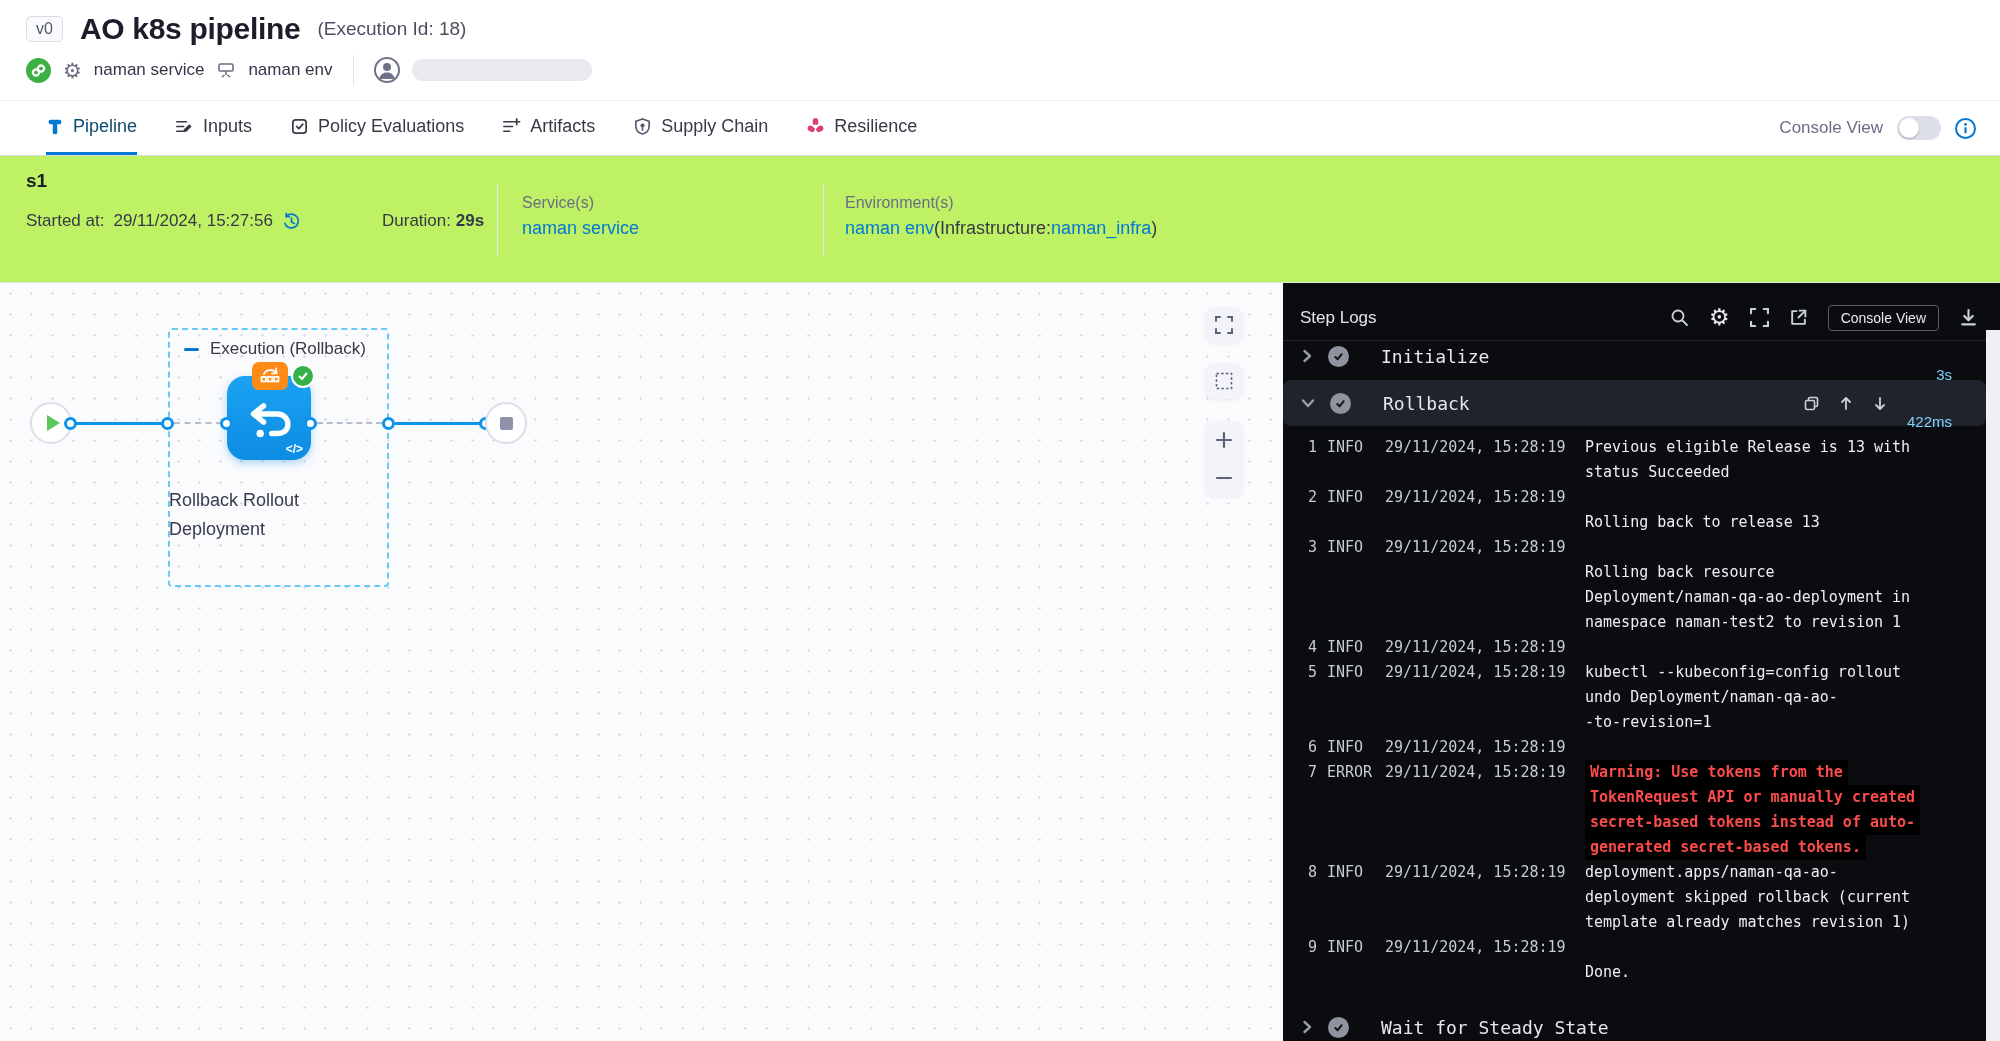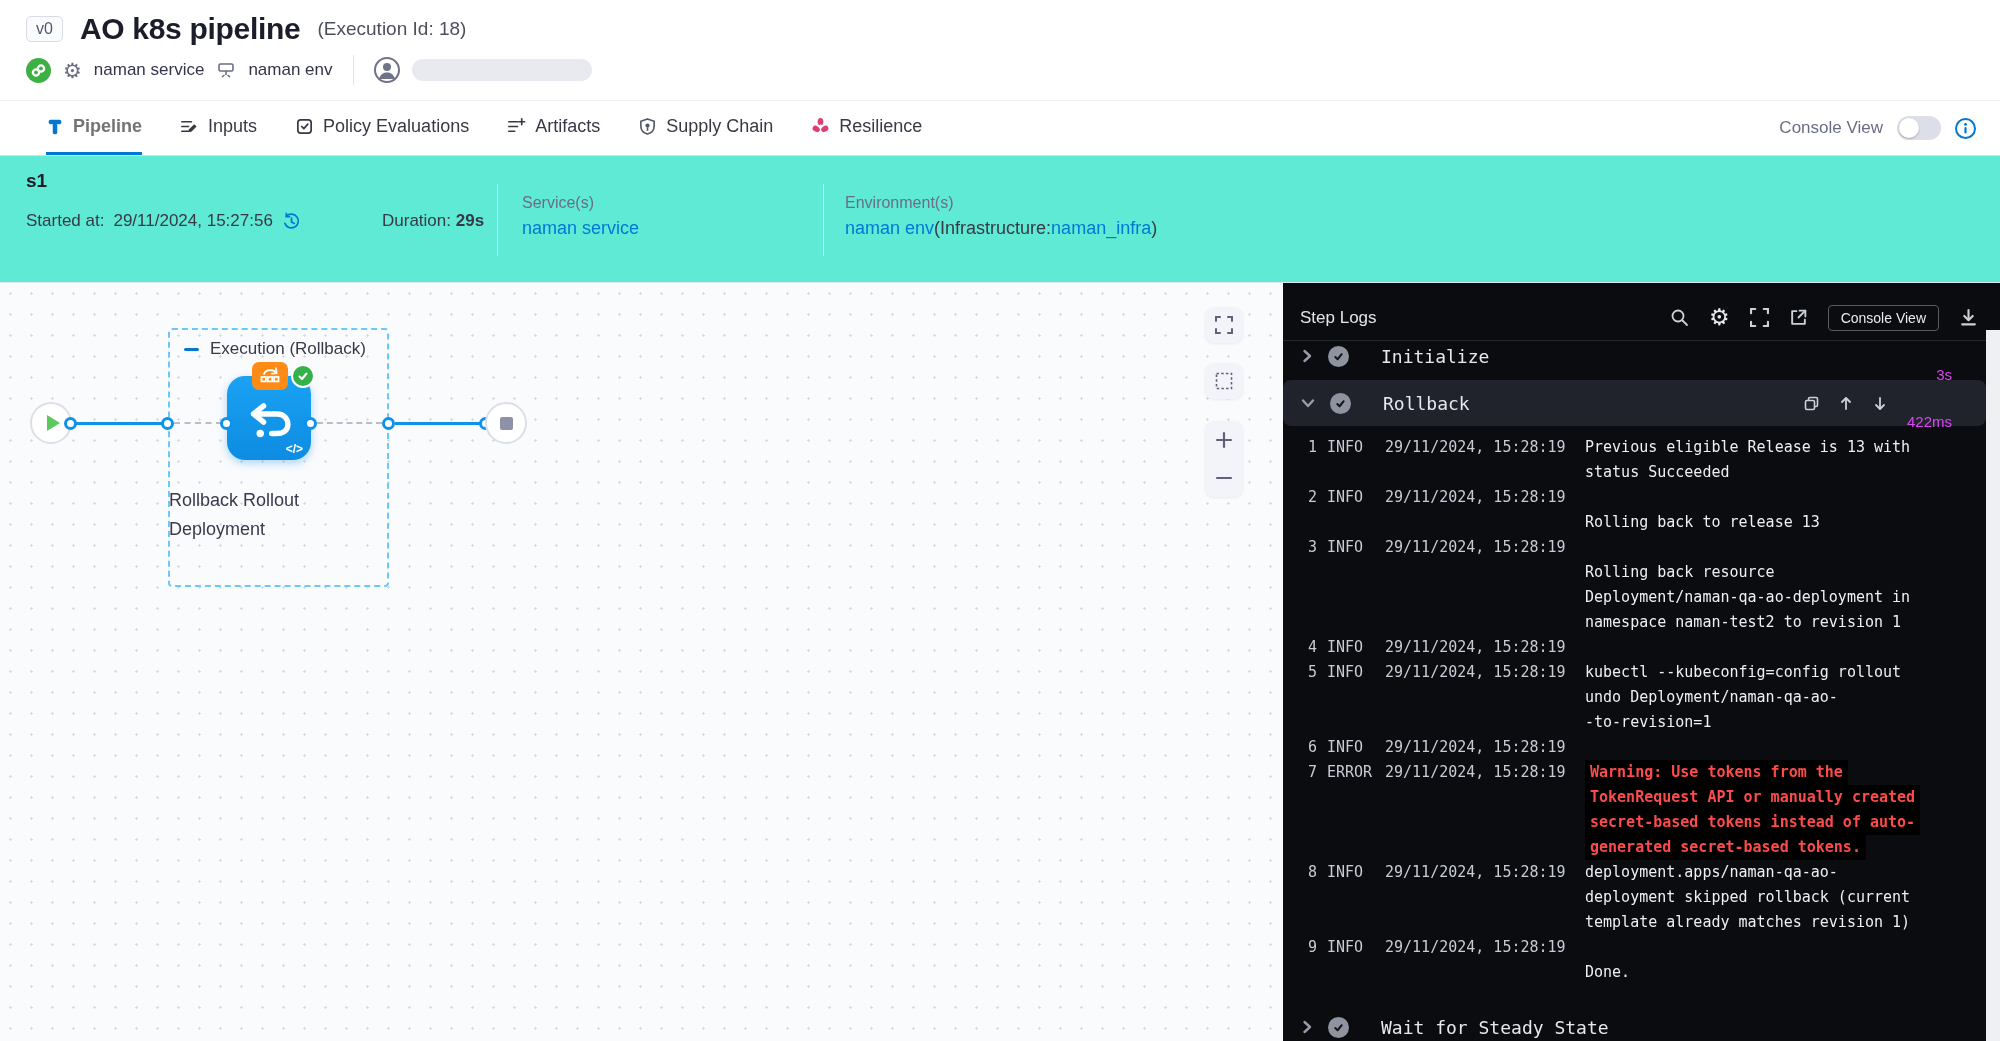--- a/index.html
+++ b/index.html
@@ -21,31 +21,31 @@
   .h-label{font-size:17px;color:#34354a;}
   .vdiv{width:1px;height:30px;background:#e2e3ec;margin:0 8px;}
   .pill-redacted{width:180px;height:22px;border-radius:11px;background:#e9eaf0;}
 
   
   .tabbar{position:absolute;top:101px;left:0;width:2000px;height:55px;background:#fff;
           border-bottom:1px solid #d9dbe5;display:flex;align-items:stretch;
           padding-left:46px;box-sizing:border-box;}
   .tab{display:flex;align-items:center;gap:9px;margin-right:38px;font-size:18px;color:#383946;
        border-bottom:3px solid transparent;box-sizing:border-box;cursor:pointer;white-space:nowrap;}
-  .tab.active{color:#737373;font-weight:bold;border-bottom-color:#0278d5;}
+  .tab.active{color:#0c4a6e;font-weight:normal;border-bottom-color:#0278d5;}
   .tab-right{margin-left:auto;display:flex;align-items:center;gap:14px;padding-right:24px;}
   .cv-label{font-size:17px;color:#6b6d85;}
   .toggle{width:44px;height:24px;border-radius:12px;background:#dcdee8;position:relative;flex:none;}
   .toggle .knob{position:absolute;left:2px;top:2px;width:20px;height:20px;border-radius:50%;
                 background:#fff;box-shadow:0 1px 2px rgba(0,0,0,.25);}
   .info-icon{width:21px;height:21px;border:2px solid #0278d5;border-radius:50%;box-sizing:border-box;
              display:flex;align-items:center;justify-content:center;}
 
   
-  .stagebar{position:absolute;top:156px;left:0;width:2000px;height:127px;background:#5eead4;
+  .stagebar{position:absolute;top:156px;left:0;width:2000px;height:127px;background:#bef264;
             border-bottom:1px solid #e4e6ee;box-sizing:border-box;}
   .sb-name{position:absolute;left:26px;top:14px;font-size:19px;font-weight:bold;color:#1c1d2b;}
   .sb-started{position:absolute;left:26px;top:55px;font-size:17px;color:#383946;
               display:flex;align-items:center;gap:9px;}
   .sb-duration{position:absolute;left:382px;top:55px;font-size:17px;color:#383946;}
   .sb-duration b{font-weight:bold;text-align:center;}
   .sb-vdiv{position:absolute;top:28px;width:1px;height:72px;background:#e4e6ee;}
   .sb-col-label{position:absolute;font-size:16px;color:#6b6d85;}
   .sb-link{position:absolute;font-size:18px;color:#0278d5;cursor:pointer;}
   .env-mixed{position:absolute;font-size:18px;color:#383946;}
@@ -97,21 +97,21 @@
   .ph-gear{font-size:23px;color:#e6e8ec;line-height:1;}
   .cv-btn{border:1px solid #585b64;border-radius:4px;padding:4px 12px;font-size:14px;color:#e8eaee;cursor:pointer;}
   .section-row{position:absolute;left:0;right:14px;display:flex;align-items:center;cursor:pointer;}
   .sec-init{top:54px;height:38px;}
   .sec-roll{top:97px;height:46px;background:#20232c;border-radius:8px;}
   .sec-wait{top:730px;height:28px;}
   .chev{margin-left:18px;display:flex;color:#979ca8;flex:none;}
   .scheck{margin-left:15px;width:21px;height:21px;border-radius:50%;background:#8e939f;color:#14161b;
           display:flex;align-items:center;justify-content:center;flex:none;}
   .sec-title{margin-left:32px;font-family:"DejaVu Sans Mono",monospace;font-size:18px;color:#e6e8ed;white-space:nowrap;}
-  .sec-dur{margin-left:auto;margin-right:34px;font-size:15px;color:#d946ef;margin-top:36px;}
+  .sec-dur{margin-left:auto;margin-right:34px;font-size:15px;color:#7dd3fc;margin-top:36px;}
   .ric{display:flex;align-items:center;color:#ccd0d8;margin-right:20px;cursor:pointer;}
   .loglines{position:absolute;top:152px;left:0;right:14px;}
   .log-line{display:flex;height:25px;line-height:25px;font-family:"DejaVu Sans Mono",monospace;font-size:15px;}
   .ll-num{width:14px;margin-left:20px;text-align:right;color:#c7cbd4;flex:none;}
   .ll-lvl{width:50px;margin-left:10px;color:#c7cbd4;flex:none;}
   .ll-time{width:186px;margin-left:8px;color:#c7cbd4;flex:none;}
   .ll-msg{margin-left:14px;color:#edeff3;white-space:pre;}
   .ll-msg.err{background:#000;color:#fb4b4b;font-weight:bold;padding:0 5px;}
   .scroll-strip{position:absolute;top:47px;right:0;width:14px;bottom:0;background:#eef0f4;cursor:pointer;}
   svg{display:block;}

